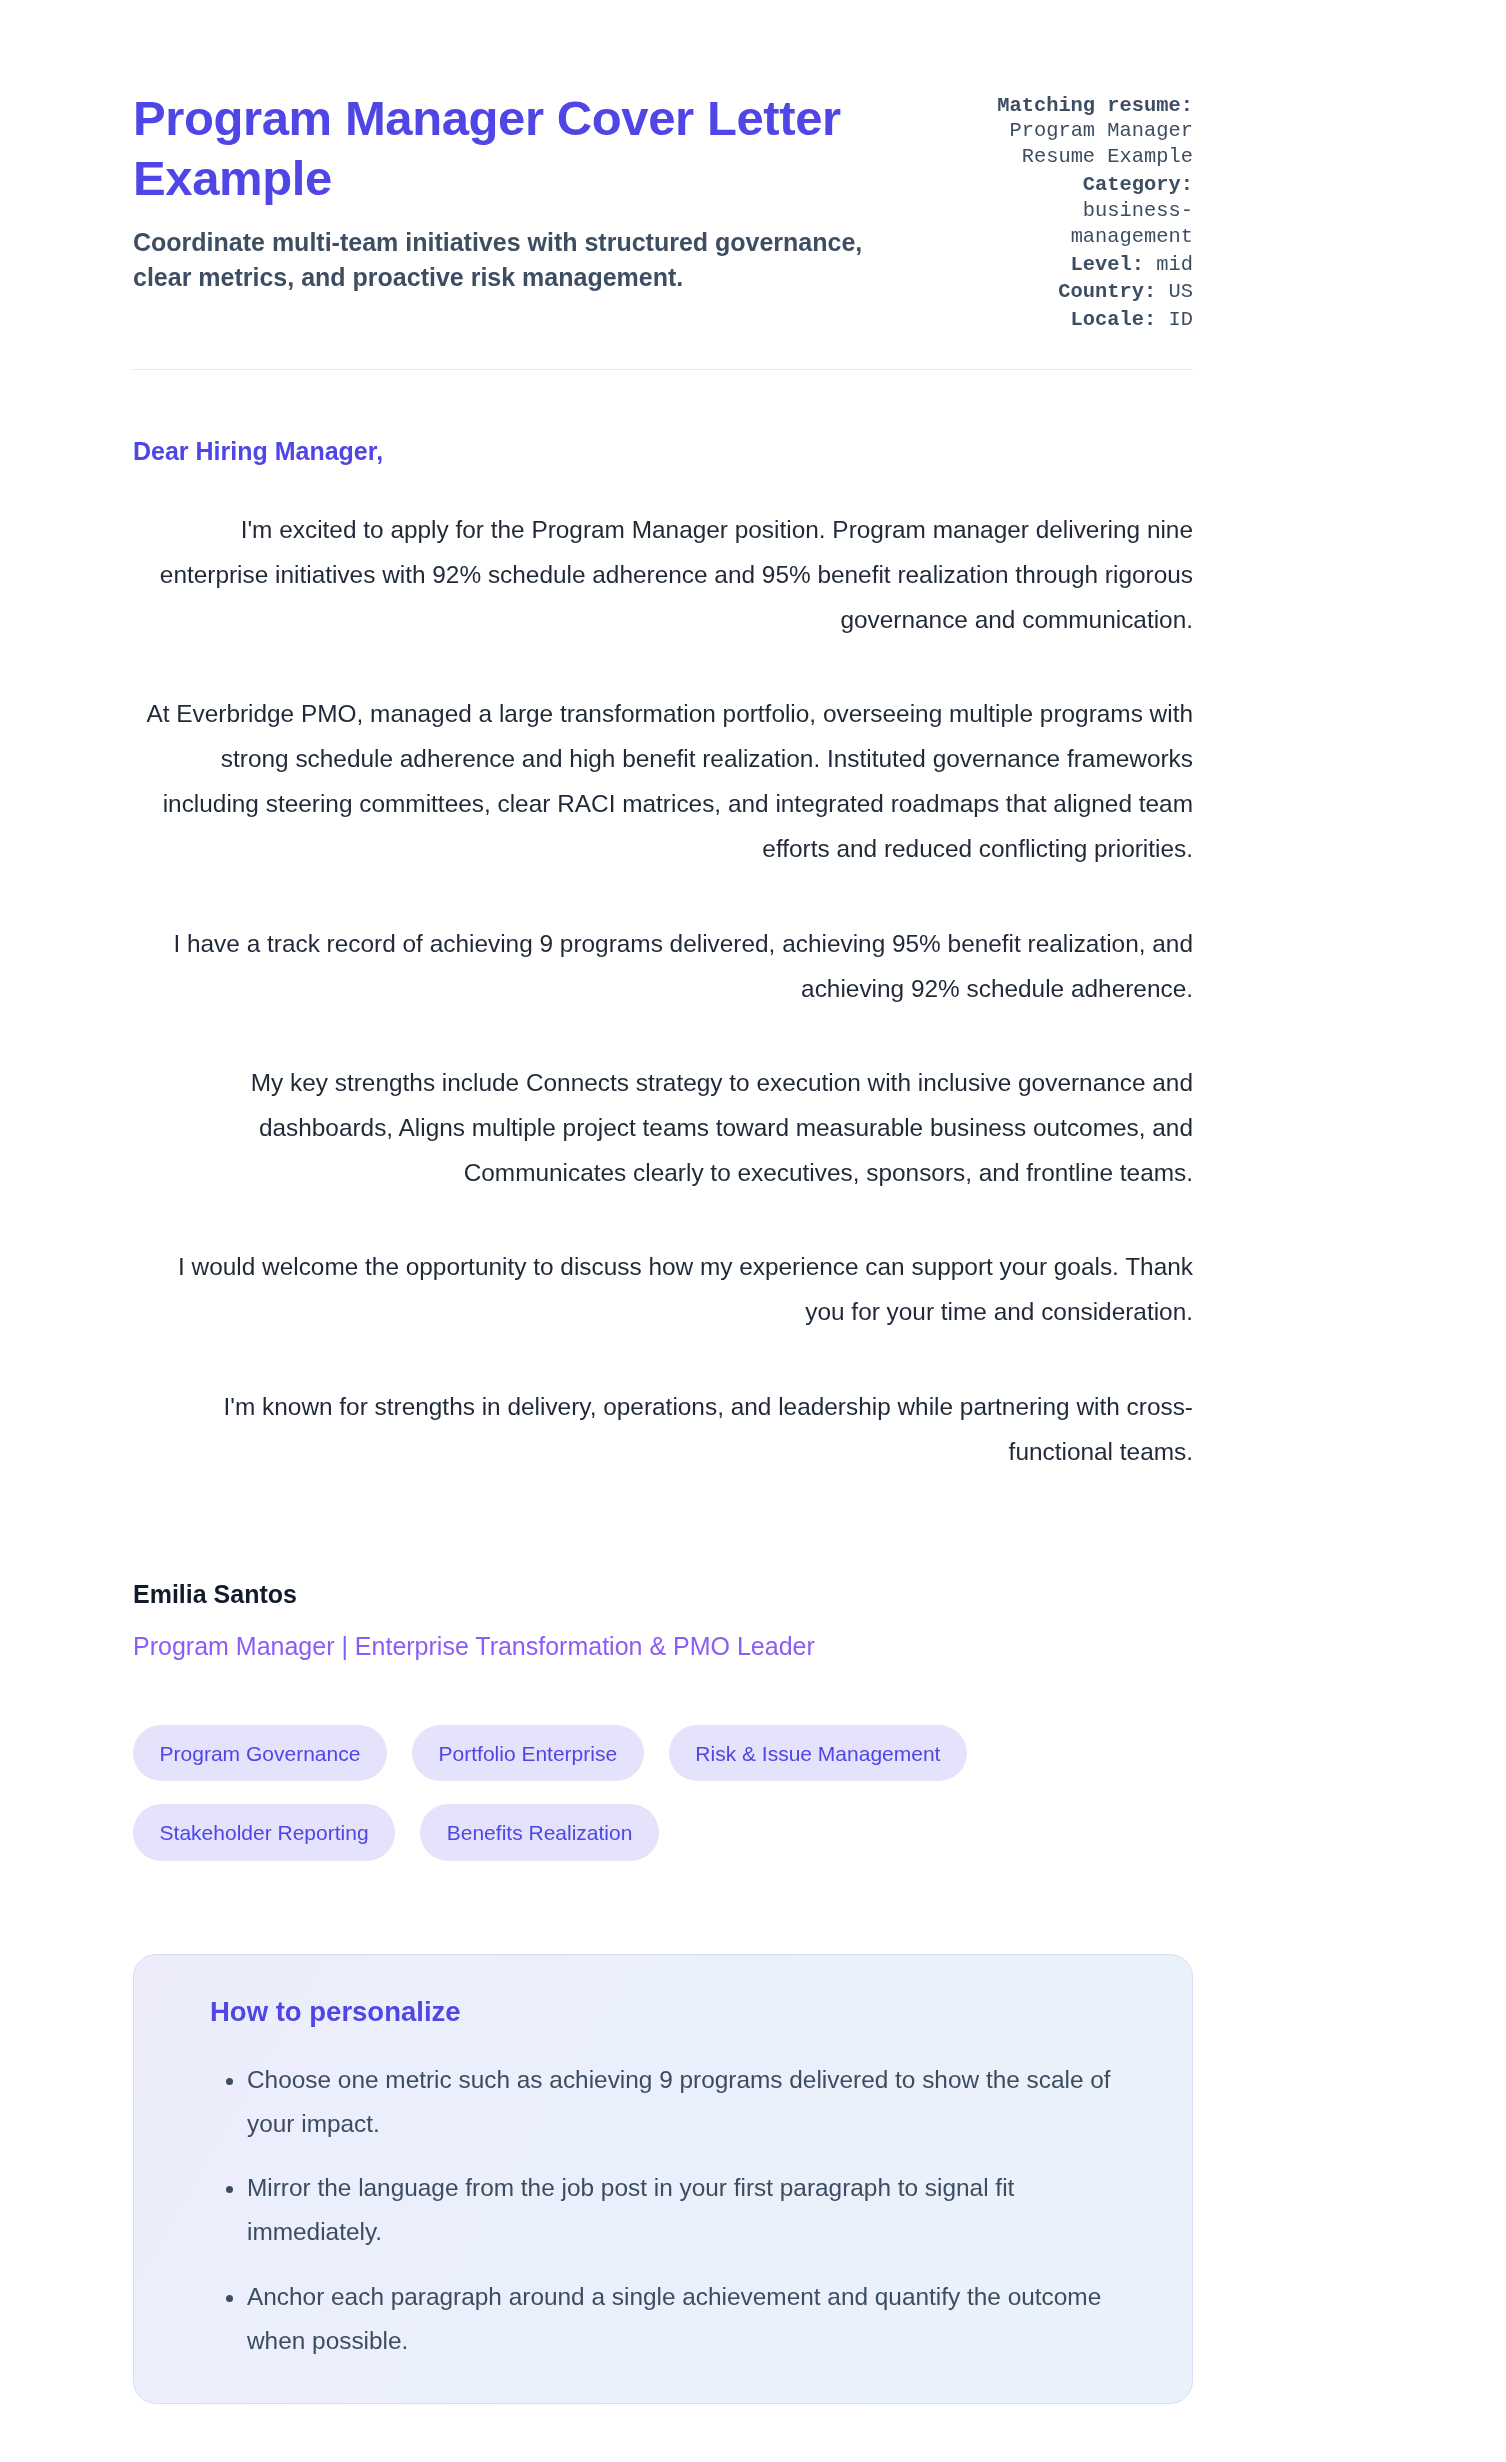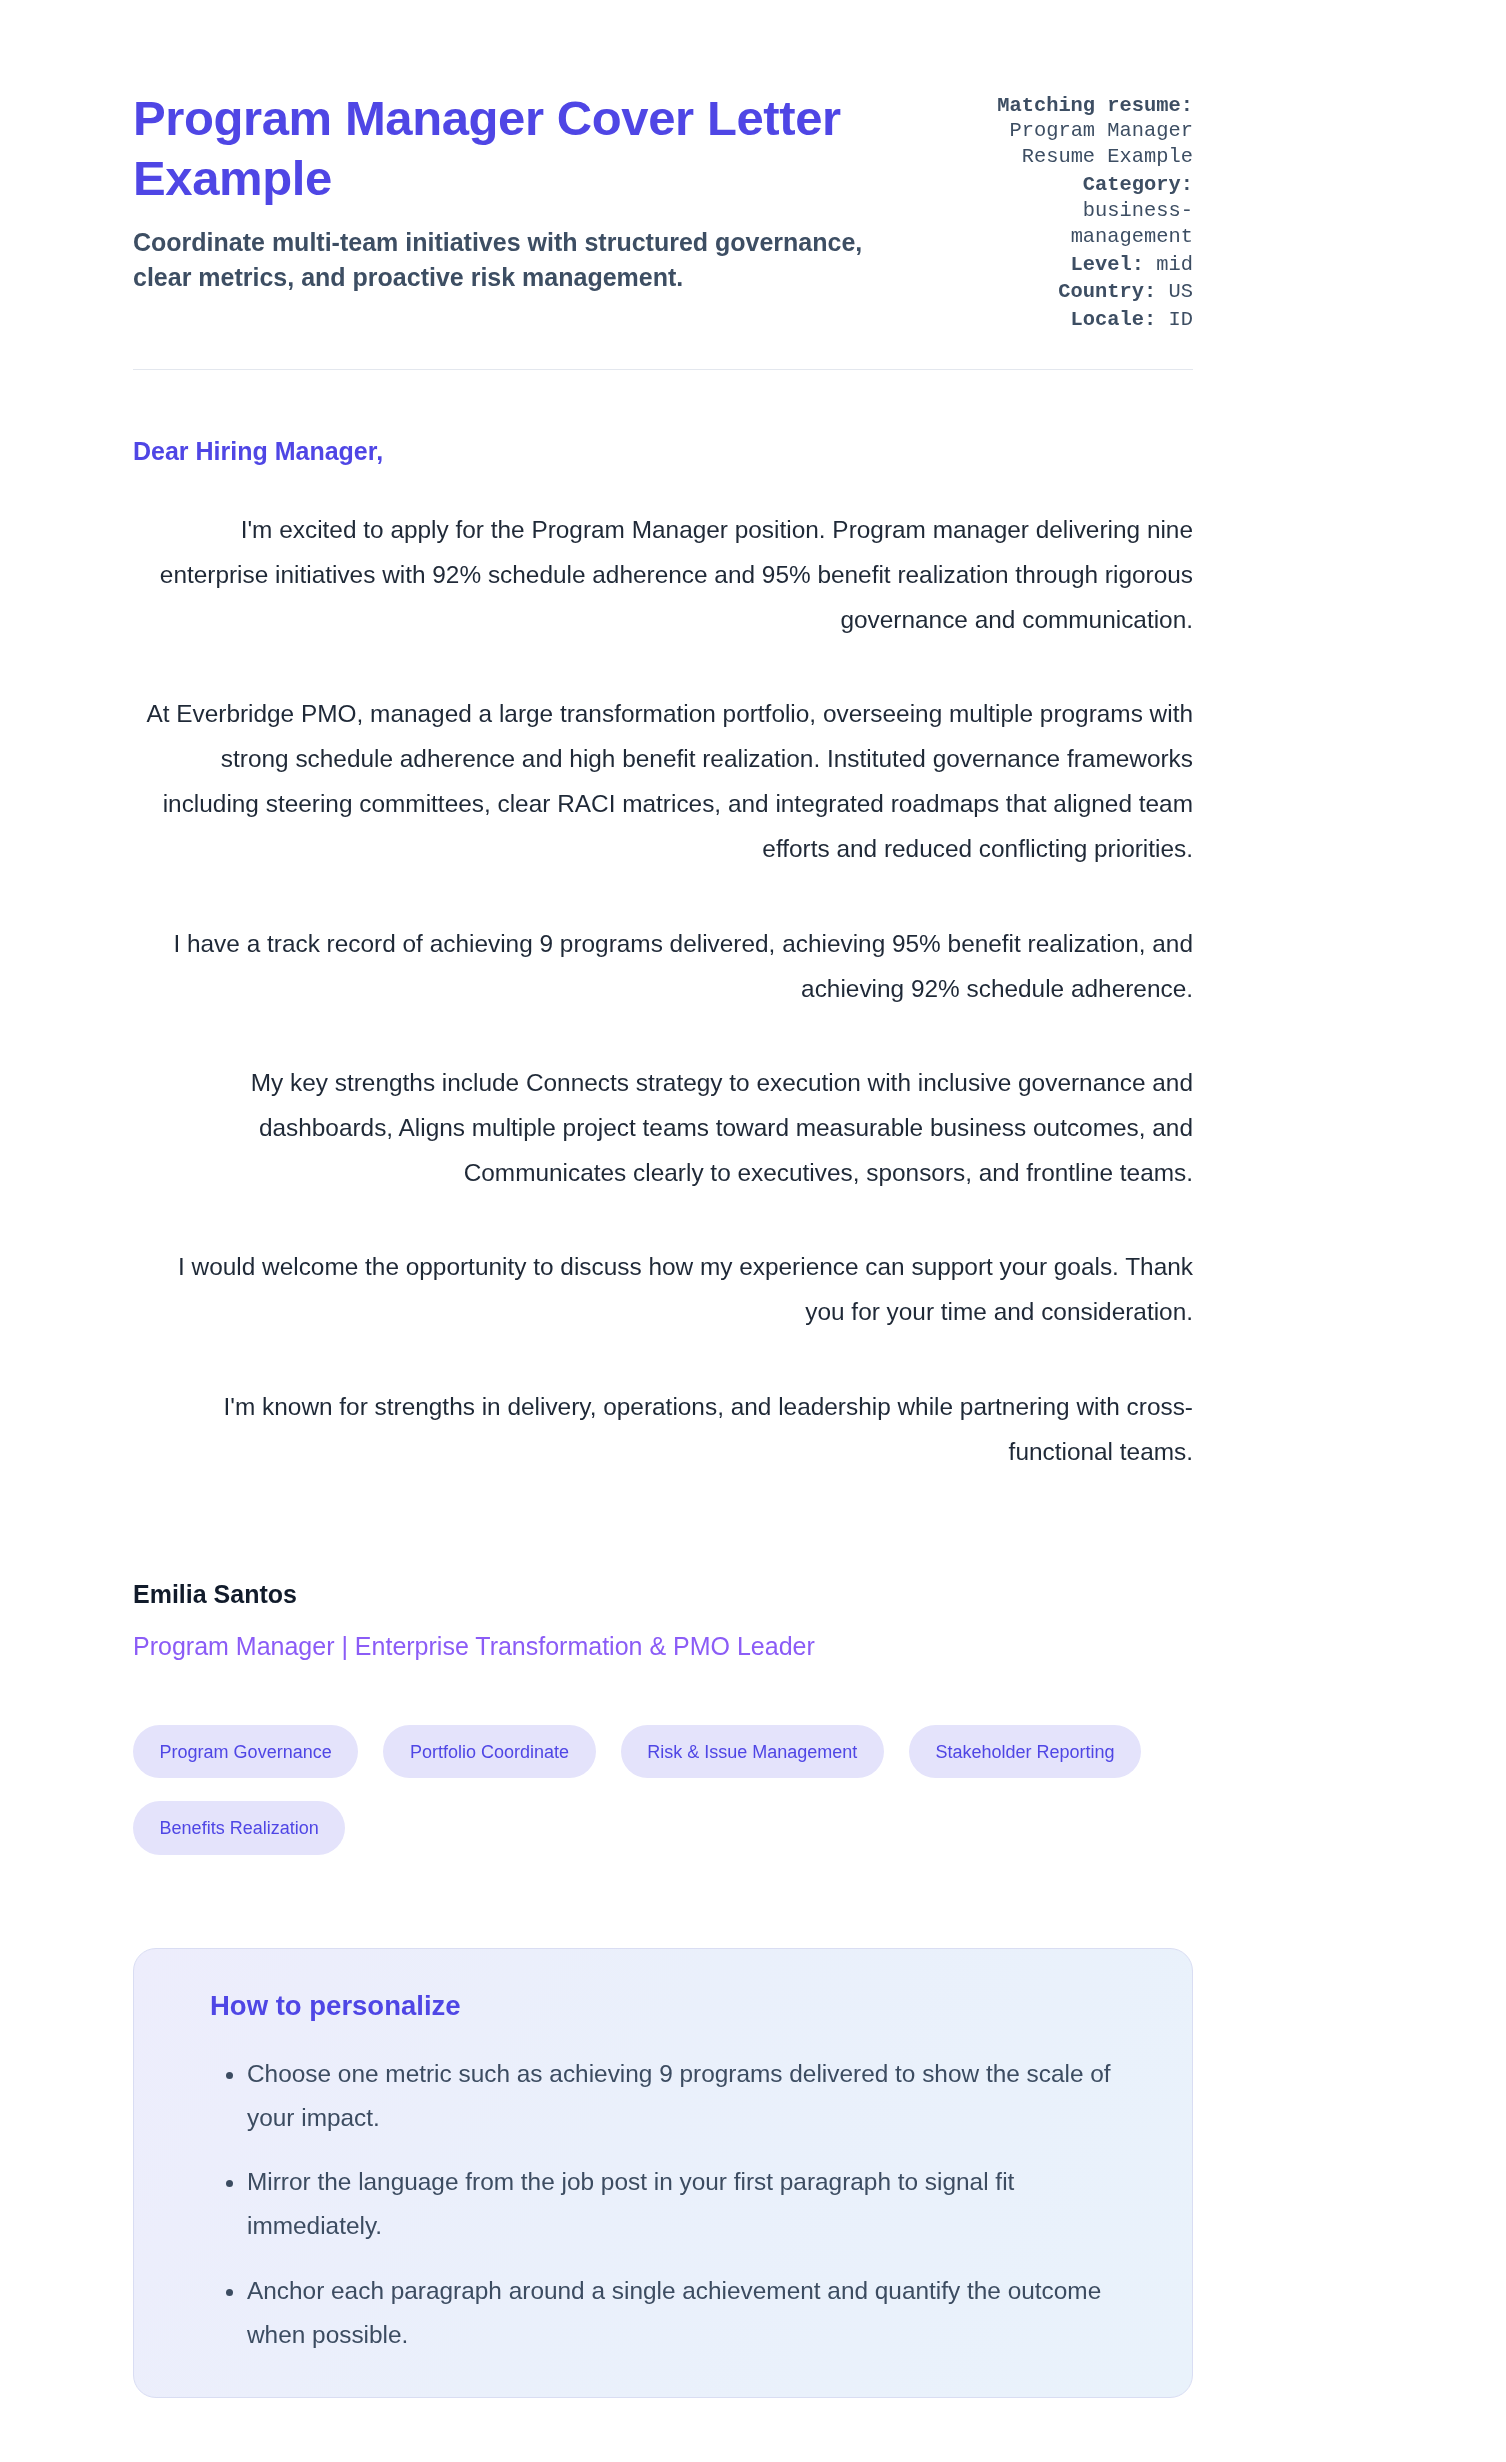--- a/index.html
+++ b/index.html
@@ -89,21 +89,21 @@
   .skills {
     margin-top: 64px;
     display: flex;
     flex-wrap: wrap;
     gap: 23px 25px;
     max-width: 1250px;
   }
   .pill {
     background: #e4e3fb;
     color: #4f46e5;
-    font-size: 18px;
+    font-size: 21px;
     line-height: 1;
     padding: 17.7px 26.6px;
     border-radius: 885px;
     white-space: nowrap;
   }
 
   
   .tip-box {
     margin-top: 93px;
     border: 1.8px solid #d9ddf3;
@@ -176,21 +176,21 @@
     <p class="para">I'm known for strengths in delivery, operations, and leadership while partnering with cross-functional teams.</p>
 
     <div class="signature">
       <div class="signature-name">Emilia Santos</div>
       <div class="signature-title">Program Manager | Enterprise Transformation &amp; PMO Leader</div>
     </div>
   </div>
 
   <div class="skills">
     <span class="pill">Program Governance</span>
-    <span class="pill">Portfolio Coordinate</span>
+    <span class="pill">Portfolio Enterprise</span>
     <span class="pill">Risk &amp; Issue Management</span>
     <span class="pill">Stakeholder Reporting</span>
     <span class="pill">Benefits Realization</span>
   </div>
 
   <div class="tip-box">
     <div class="tip-heading">How to personalize</div>
     <ul class="tip-list">
       <li>Choose one metric such as achieving 9 programs delivered to show the scale of your impact.</li>
       <li>Mirror the language from the job post in your first paragraph to signal fit immediately.</li>

